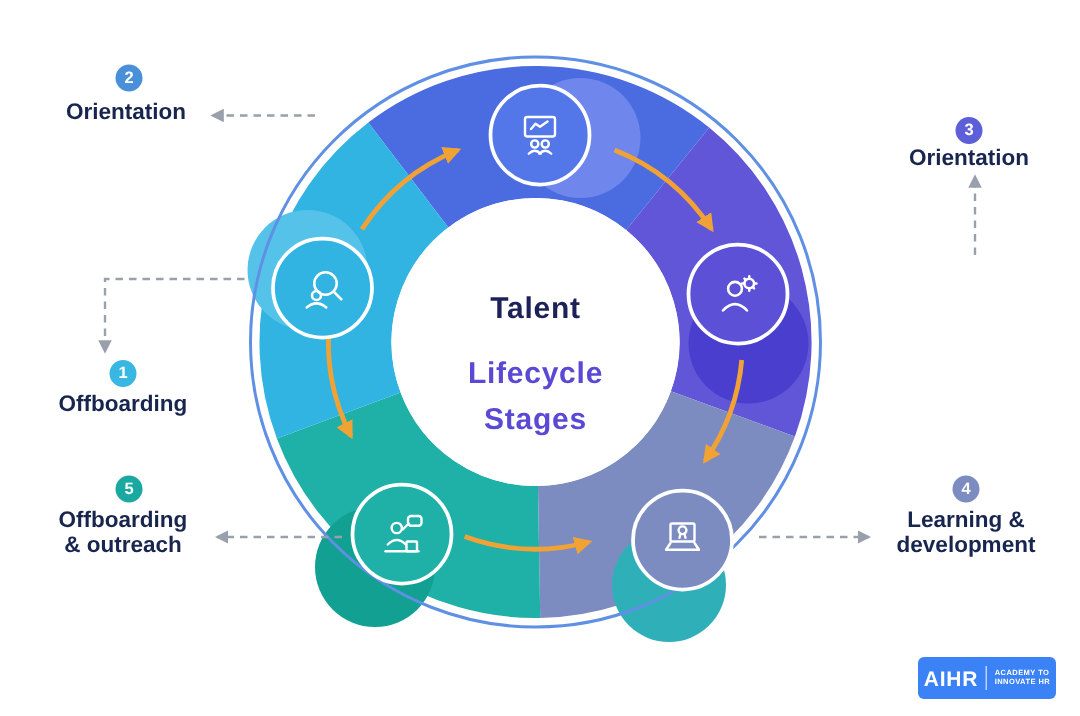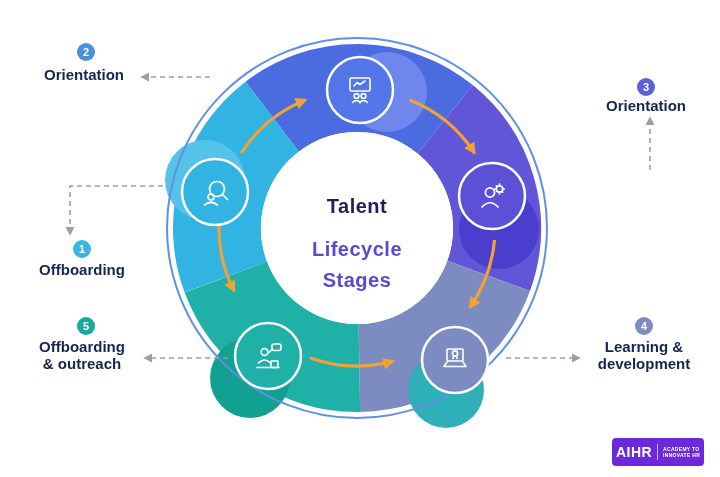--- a/index.html
+++ b/index.html
@@ -116,21 +116,21 @@
 
   <div class="badge" style="left: 73px; top: 240px; background: rgb(56, 183, 226);">1</div>
   <div class="stage-label" style="left:28px;top:261px;width:108px;">Offboarding</div>
 
   <div class="badge" style="left: 77px; top: 317px; background: rgb(26, 169, 160);">5</div>
   <div class="stage-label" style="left:34px;top:338px;width:96px;">Offboarding &amp; outreach</div>
 
   <div class="badge" style="left: 635px; top: 317px; background: rgb(125, 140, 192);">4</div>
   <div class="stage-label" style="left:594px;top:338px;width:100px;">Learning &amp; development</div>
 
-  <div class="logo" style="background: #6d28d9;">
+  <div class="logo" style="background: #3b82f6;">
     <span class="logo-brand">AIHR</span>
     <span class="logo-divider"></span>
     <span class="logo-tagline">
       <span>ACADEMY TO</span><br>
       <span>INNOVATE HR</span>
     </span>
   </div>
 
 </div>
 

